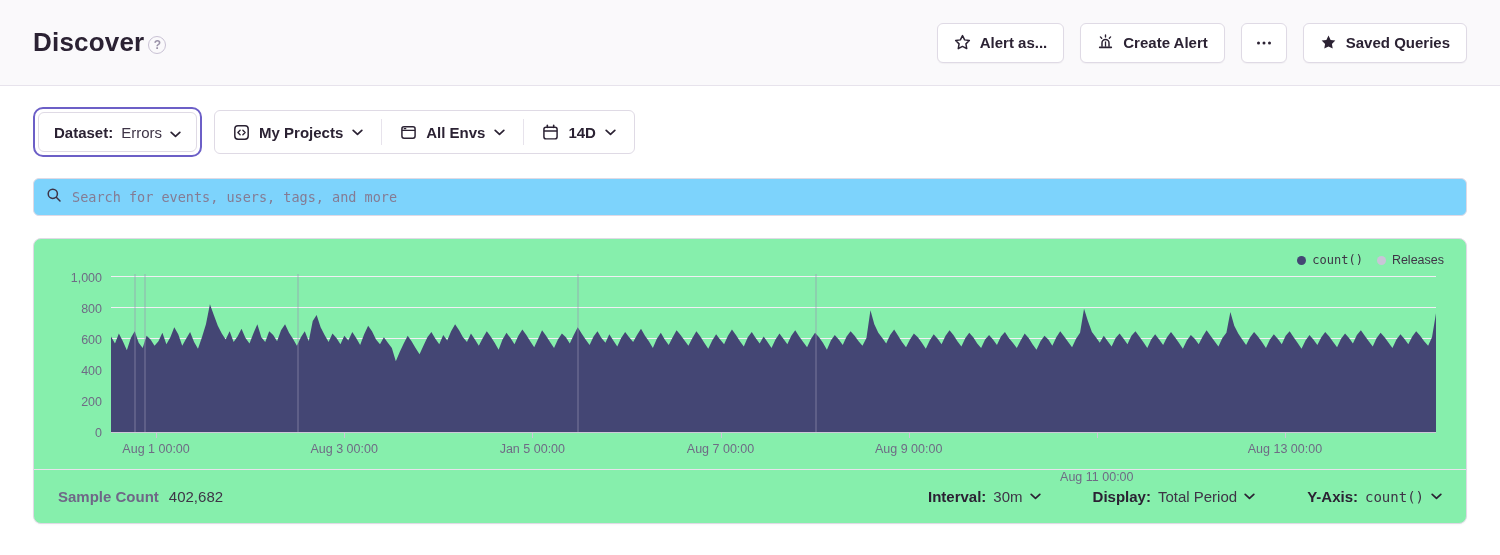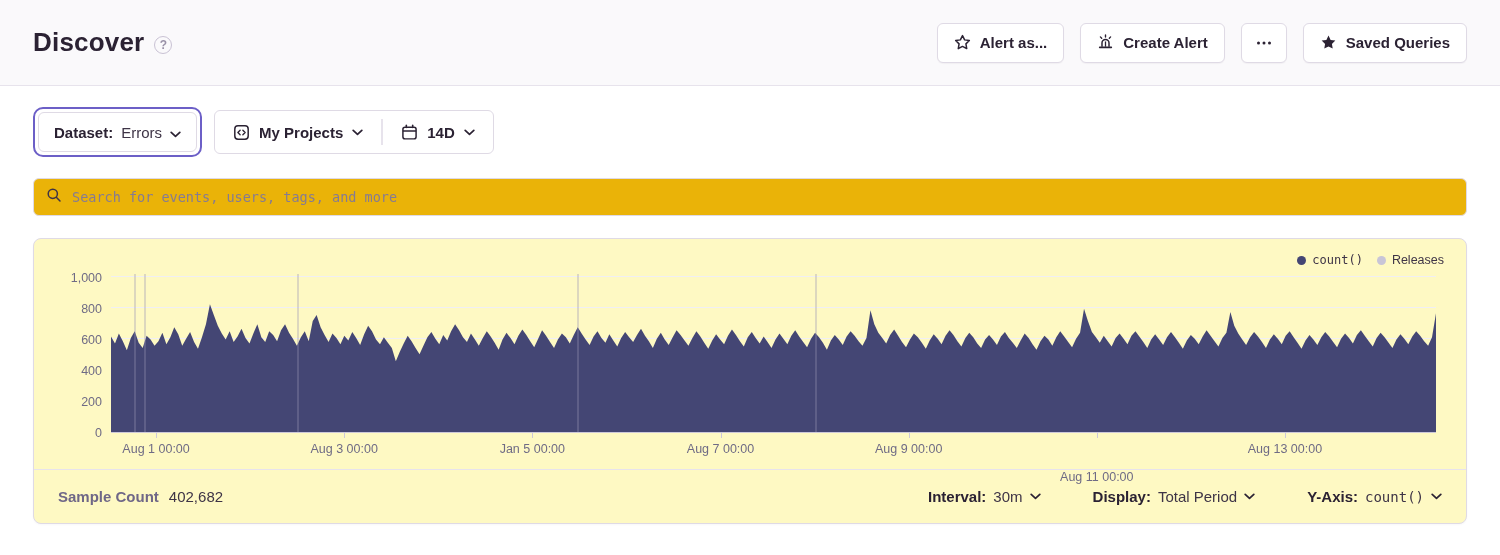--- a/index.html
+++ b/index.html
@@ -9,21 +9,21 @@
     background:#ffffff; color:#2B2233; overflow:hidden;
   }
   .mono { font-family:"DejaVu Sans Mono", monospace; }
 
   
   .page-header {
     height:86px; background:#FAF9FB; border-bottom:1px solid #E7E3EC;
     display:flex; align-items:center; justify-content:space-between;
     padding:0 33px;
   }
-  .title-wrap { display:flex; align-items:center; gap:10px; }
+  .title-wrap { display:flex; align-items:center; gap:4px; }
   .page-title { font-size:26px; font-weight:bold; color:#2B2233; letter-spacing:.2px; }
   .help-badge {
     width:18px; height:18px; border:1px solid #C9C2D4; border-radius:50%;
     color:#9A92A8; font-size:12px; font-weight:bold;
     display:flex; align-items:center; justify-content:center; margin-top:4px;
   }
   .header-actions { display:flex; align-items:center; gap:16px; }
   .btn {
     display:flex; align-items:center; gap:9px; height:40px; padding:0 16px;
     background:#fff; border:1px solid #DFDAE5; border-radius:6px;
@@ -55,31 +55,31 @@
     display:flex; align-items:center; gap:9px; padding:0 18px;
     font-size:15px; font-weight:bold; color:#2B2233; cursor:pointer;
     background:transparent; border:none; font-family:"Liberation Sans", sans-serif;
   }
   .filter-group .divider { width:1px; background:#E7E3EC; margin:8px 0; }
 
   
   .search-row { margin-top:21px; }
   .search-box {
     display:flex; align-items:center; gap:10px; height:38px;
-    border:1px solid #DFDAE5; border-radius:6px; background:#eab308; padding:0 12px;
+    border:1px solid #DFDAE5; border-radius:6px; background:#7dd3fc; padding:0 12px;
   }
   .search-box input {
     flex:1; border:none; outline:none; font-size:13.5px; color:#3E3446;
     font-family:"DejaVu Sans Mono", monospace; background:transparent;
   }
   .search-box input::placeholder { color:#857B93; }
 
   
   .panel {
-    margin-top:22px; border:1px solid #DFDAE5; border-radius:8px; background:#fef9c3;
+    margin-top:22px; border:1px solid #DFDAE5; border-radius:8px; background:#86efac;
     box-shadow:0 1px 2px rgba(43,34,51,.03);
   }
   .chart-area { position:relative; padding:14px 30px 0 0; }
   .legend {
     position:absolute; top:14px; right:22px; display:flex; gap:14px;
     font-size:12.5px; color:#3E3446; z-index:3;
   }
   .legend-item { display:flex; align-items:center; gap:6px; cursor:pointer; }
   .legend-dot { width:9px; height:9px; border-radius:50%; }
 
@@ -189,20 +189,35 @@
             </svg>
           </span>
           <span>My Projects</span>
           <span style="display: flex;">
             <svg width="11" height="7" viewBox="0 0 11 7">
               <polyline points="1.2,1.4 5.5,5.4 9.8,1.4" fill="none" stroke="#2B2233" stroke-width="1.7" stroke-linecap="round" stroke-linejoin="round"></polyline>
             </svg>
           </span>
         </button>
         <div class="divider"></div>
+        <button class="seg">
+          <span style="display: flex;">
+            <svg width="17" height="17" viewBox="0 0 16 16">
+              <rect x="1.8" y="2.6" width="12.4" height="10.8" rx="2" fill="none" stroke="#2B2233" stroke-width="1.4"></rect>
+              <line x1="1.8" y1="6" x2="14.2" y2="6" stroke="#2B2233" stroke-width="1.4"></line>
+              <line x1="4" y1="4.4" x2="5.4" y2="4.4" stroke="#2B2233" stroke-width="1.3" stroke-linecap="round"></line>
+            </svg>
+          </span>
+          <span>All Envs</span>
+          <span style="display: flex;">
+            <svg width="11" height="7" viewBox="0 0 11 7">
+              <polyline points="1.2,1.4 5.5,5.4 9.8,1.4" fill="none" stroke="#2B2233" stroke-width="1.7" stroke-linecap="round" stroke-linejoin="round"></polyline>
+            </svg>
+          </span>
+        </button>
         <div class="divider"></div>
         <button class="seg">
           <span style="display: flex;">
             <svg width="17" height="17" viewBox="0 0 16 16">
               <rect x="1.8" y="3" width="12.4" height="11" rx="2" fill="none" stroke="#2B2233" stroke-width="1.4"></rect>
               <line x1="1.8" y1="6.6" x2="14.2" y2="6.6" stroke="#2B2233" stroke-width="1.4"></line>
               <line x1="5" y1="1.2" x2="5" y2="3.4" stroke="#2B2233" stroke-width="1.4" stroke-linecap="round"></line>
               <line x1="11" y1="1.2" x2="11" y2="3.4" stroke="#2B2233" stroke-width="1.4" stroke-linecap="round"></line>
             </svg>
           </span>

